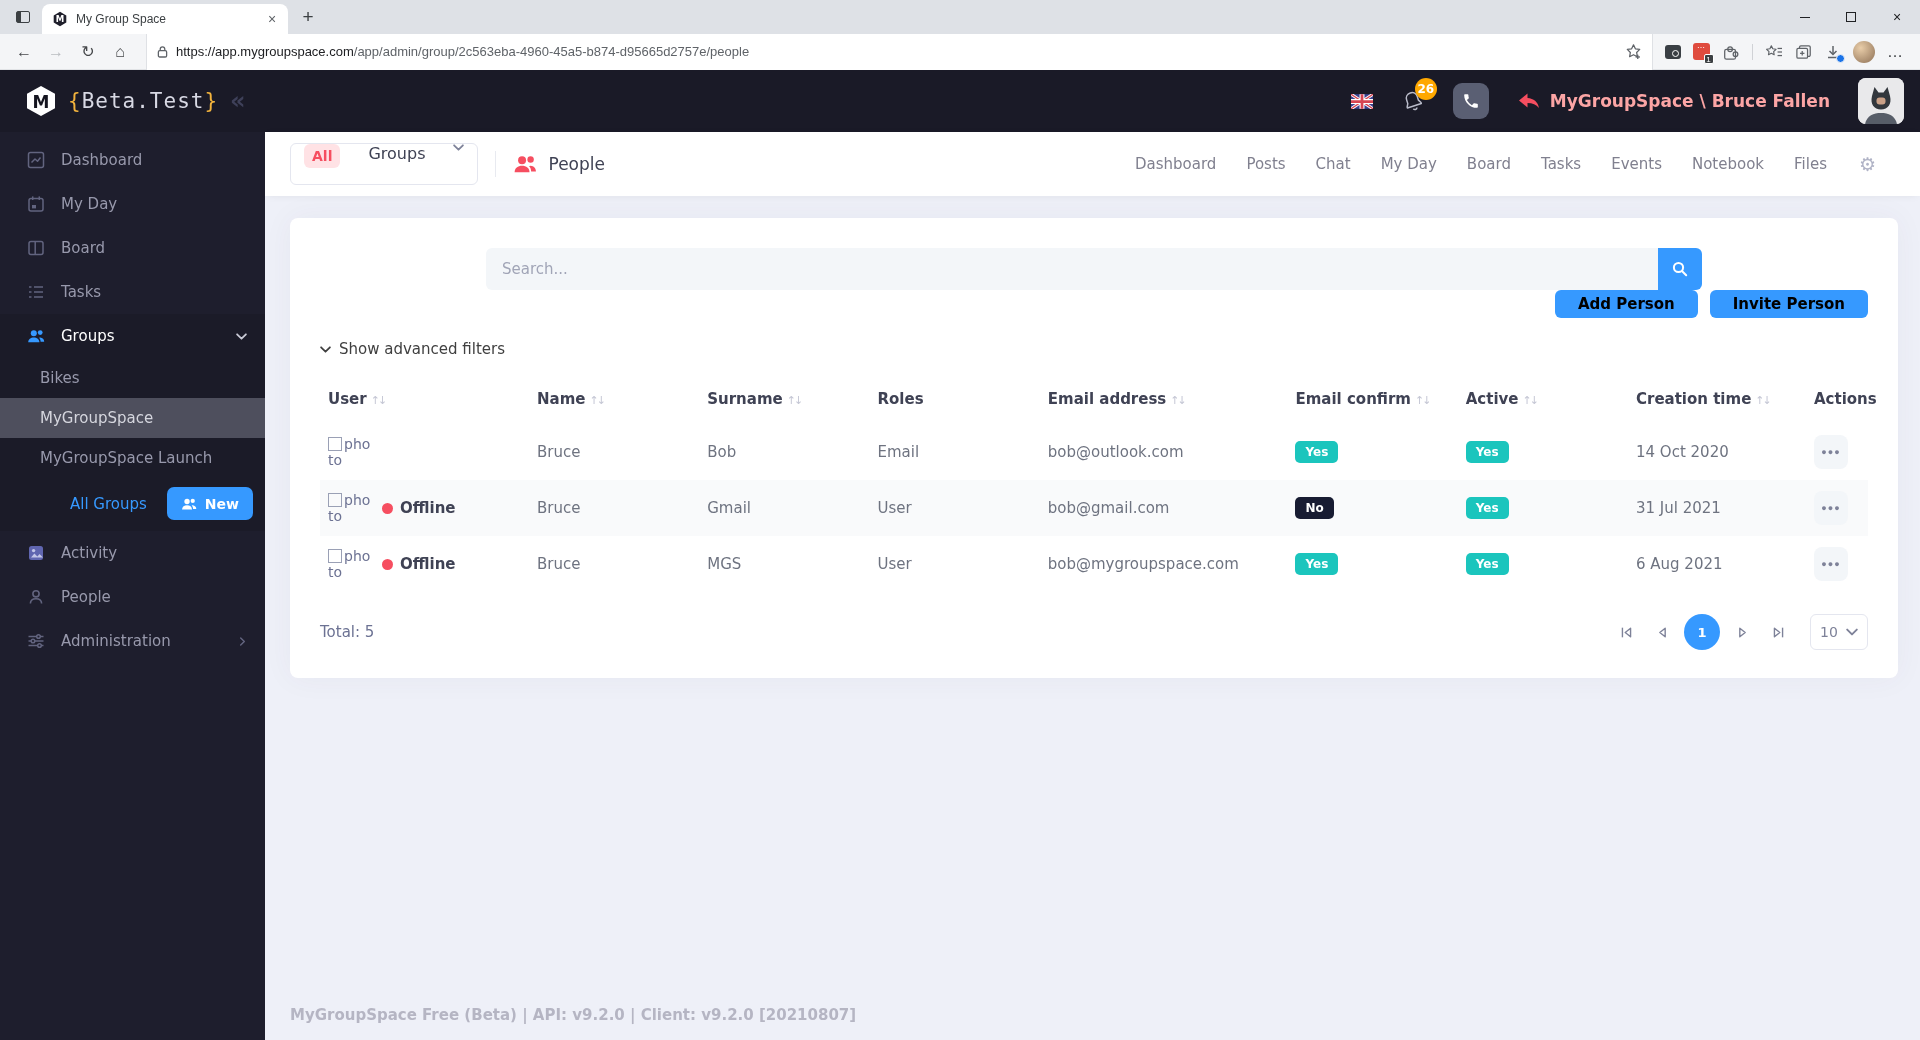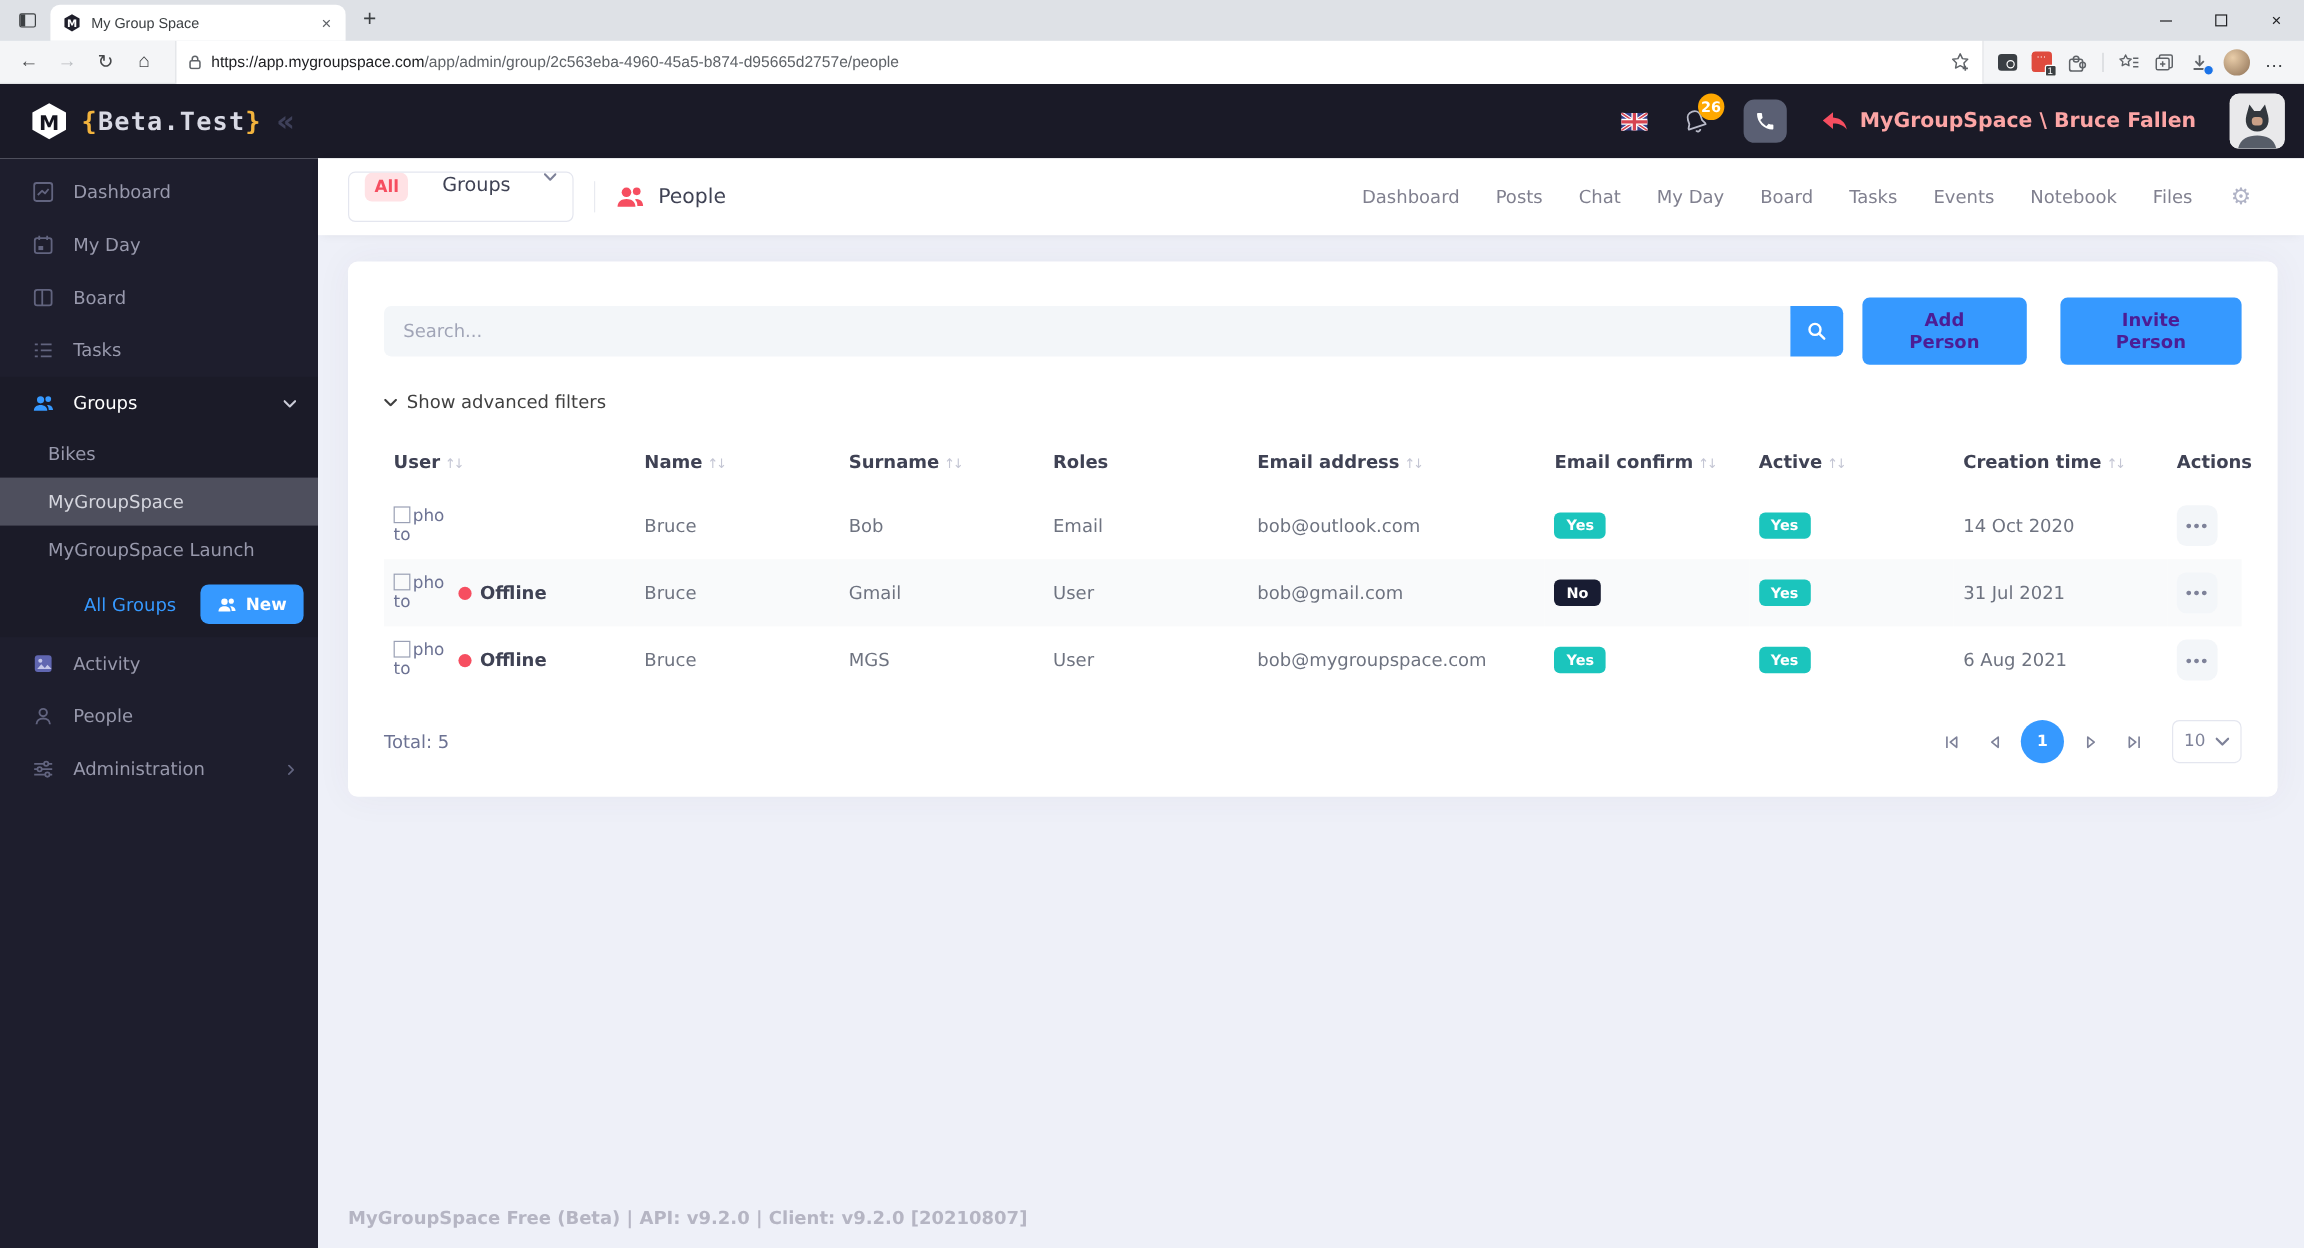--- a/index.html
+++ b/index.html
@@ -53,21 +53,21 @@
   .profile-dot { width:22px; height:22px; border-radius:50%;
              background:radial-gradient(circle at 35% 32%, #e9cda9, #8d7055); }
   .dl-wrap { position:relative; }
   .dl-badge { position:absolute; right:-4px; bottom:-3px; width:9px; height:9px; background:#1a73e8;
               border-radius:50%; border:1px solid #f4f5f7; }
   .more-dots { font-size:16px; color:#3c4043; letter-spacing:1px; }
 
   
   .app-header { height:62px; background:#1a1a27; display:flex; align-items:center; flex:none; }
   .brand { width:265px; flex:none; display:flex; align-items:center; gap:10px; padding-left:24px; }
-  .logo-text { font-family:"DejaVu Sans Mono", monospace; font-size:21px; font-weight:bold; letter-spacing:1px; }
+  .logo-text { font-family:"DejaVu Sans Mono", monospace; font-size:21px; font-weight:normal; letter-spacing:1px; }
   .logo-text .brace { color:#f2b33d; }
   .logo-text .name { color:#d8d9e4; }
   .collapse-ic { color:#3e4059; font-size:24px; font-weight:bold; margin-left:2px; line-height:1; }
   .header-right { margin-left:auto; display:flex; align-items:center; gap:28px; padding-right:16px; }
   .bell-wrap { position:relative; }
   .bell-svg { transform:rotate(-18deg); }
   .notif-badge { position:absolute; top:-11px; right:-12px; min-width:22px; height:22px; background:#ffa800;
                  color:#fff; border-radius:50%; font-size:12px; font-weight:bold; display:flex;
                  align-items:center; justify-content:center; }
   .phone-btn { width:36px; height:36px; background:#5a5f73; border-radius:9px; display:flex;
@@ -106,30 +106,30 @@
   .vdiv { width:1px; height:26px; background:#e8eaf0; margin:0 17px; }
   .page-title-wrap { display:flex; align-items:center; gap:11px; }
   .page-title { font-size:17px; color:#3f4254; font-weight:500; }
   .top-nav { margin-left:auto; display:flex; align-items:center; gap:30px; }
   .top-nav a { font-size:15px; color:#80808f; text-decoration:none; white-space:nowrap; }
   .gear-ic { font-size:19px; color:#b0b3c6; margin-left:2px; }
 
   .content-area { flex:1; padding:22px 22px 0 25px; min-height:0; }
   .card { background:#fff; border-radius:8px; box-shadow:0 0 30px rgba(82,63,105,.05);
           padding:30px 30px 28px 30px; }
-  .search-row { display:flex; align-items:center; }
+  .search-row { display:flex; align-items:center;flex-direction:column; }
   .search-box { display:flex; width:1216px; flex:none; }
   .search-input { flex:1; height:42px; background:#f3f6f9; border:none; border-radius:6px 0 0 6px;
                   padding:0 16px; font-size:15px; color:#3f4254; font-family:inherit; outline:none; }
   .search-input::placeholder { color:#a1a5b7; }
   .search-btn { width:44px; height:42px; background:#3699ff; border:none; border-radius:0 6px 6px 0;
                 display:flex; align-items:center; justify-content:center; color:#fff; }
   .btn-group { margin-left:auto; display:flex; gap:12px; }
-  .blue-btn { height:56px; background:#3699ff; color:#4c1d95; border:none; border-radius:6px;
-              padding:0 23px; font-size:15px; font-weight:600; font-family:inherit;margin-left:16px; }
+  .blue-btn { height:28px; background:#3699ff; color:#000000; border:none; border-radius:6px;
+              padding:0 23px; font-size:15px; font-weight:600; font-family:inherit; }
   .filters-row { margin-top:22px; display:flex; align-items:center; gap:8px; color:#404040; font-size:15px; }
 
   table.people { width:100%; border-collapse:collapse; table-layout:fixed; margin-top:12px; }
   th { text-align:left; font-size:15px; font-weight:700; color:#3f4254; padding:20px 8px 16px 8px; }
   .sort-ic { font-size:11px; color:#c4c6d4; letter-spacing:-2px; margin-left:4px; font-weight:normal; }
   td { font-size:15px; color:#6e7380; padding:8px; height:56px; vertical-align:middle; }
   tbody tr:nth-child(even) td { background:#f9fafb; }
   .user-cell { display:flex; align-items:center; gap:8px; }
   .photo-broken { width:46px; flex:none; font-size:14px; color:#6c7293; word-break:break-all; line-height:1.15; }
   .brk-box { display:inline-block; width:14px; height:14px; border:1px solid #9aa0b5; margin-right:2px;

